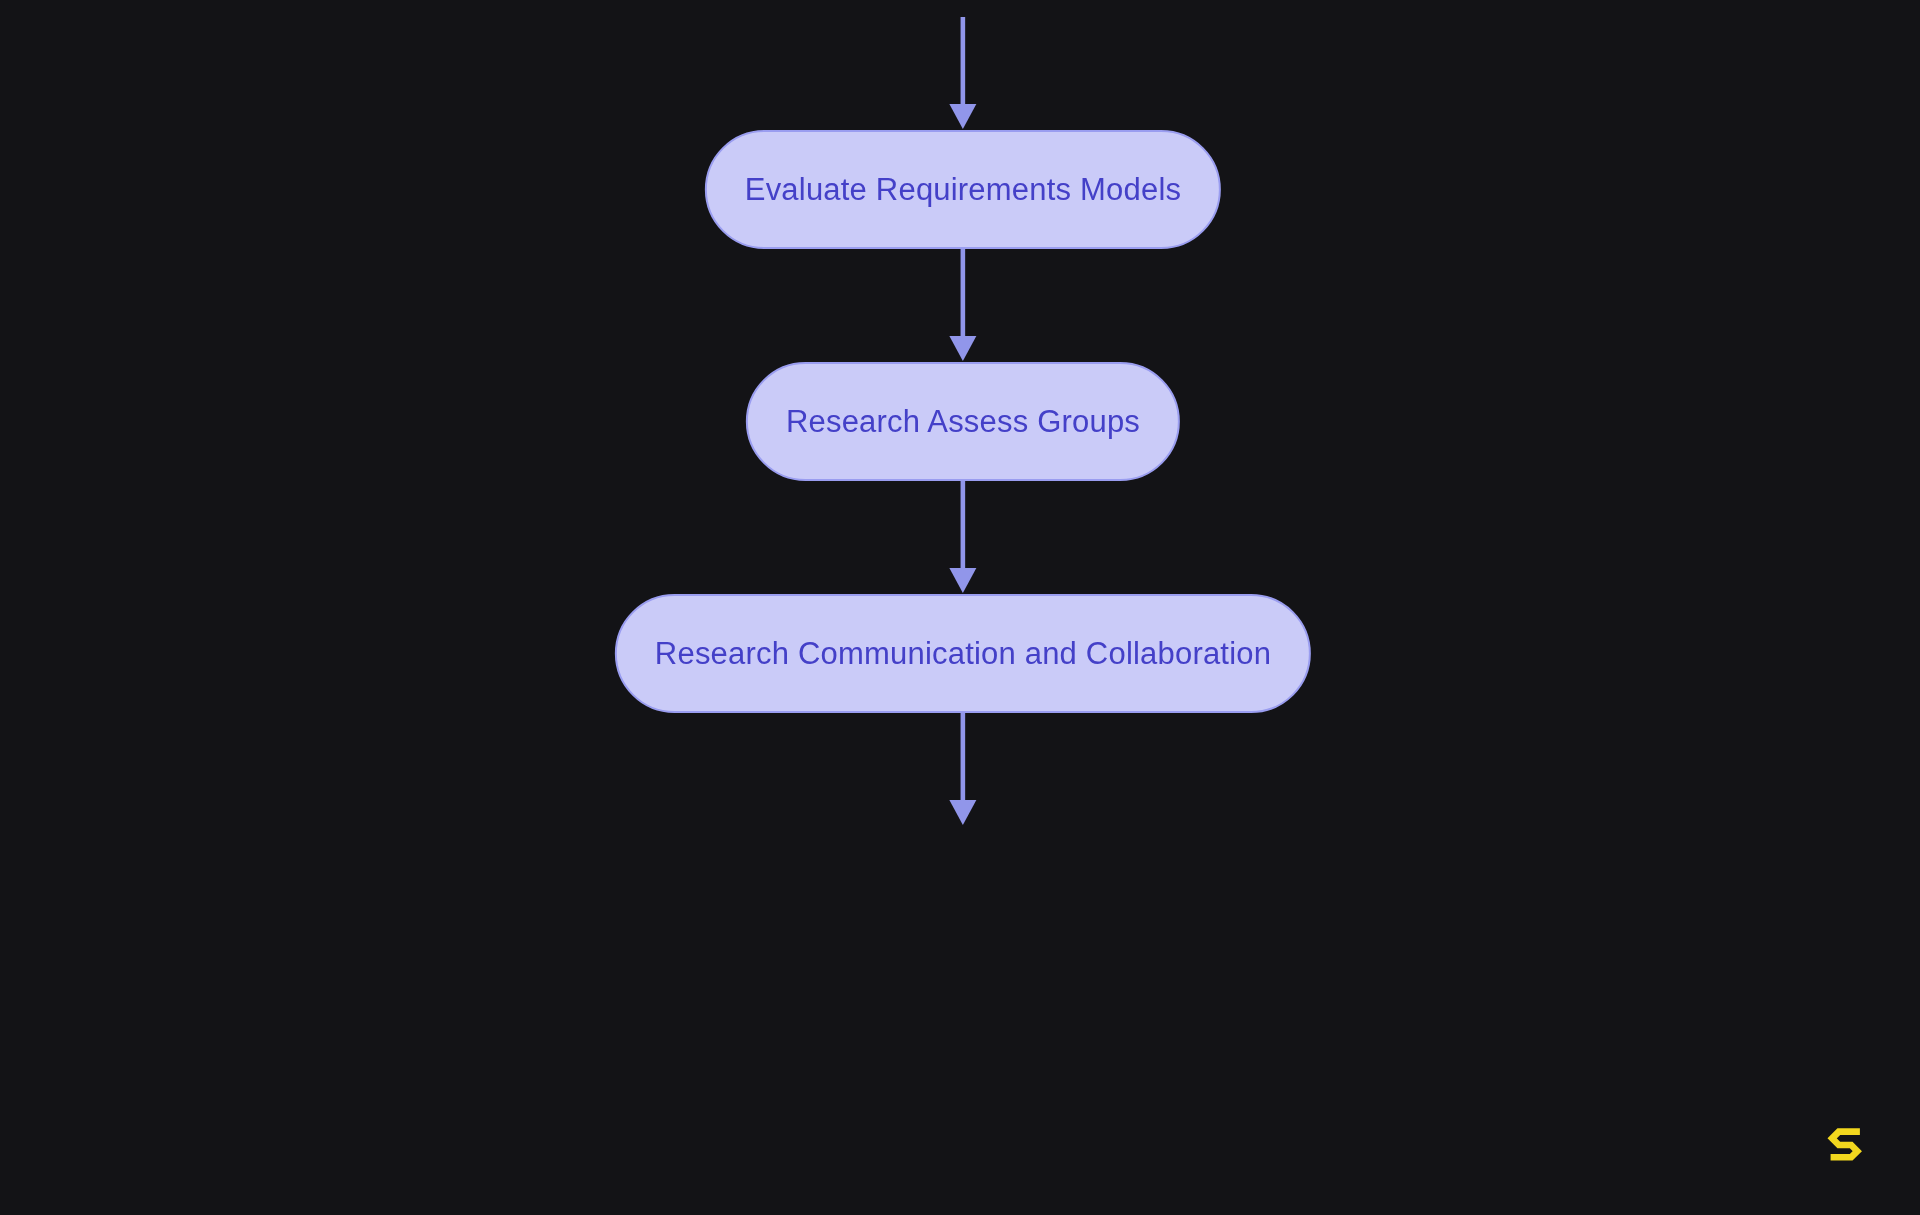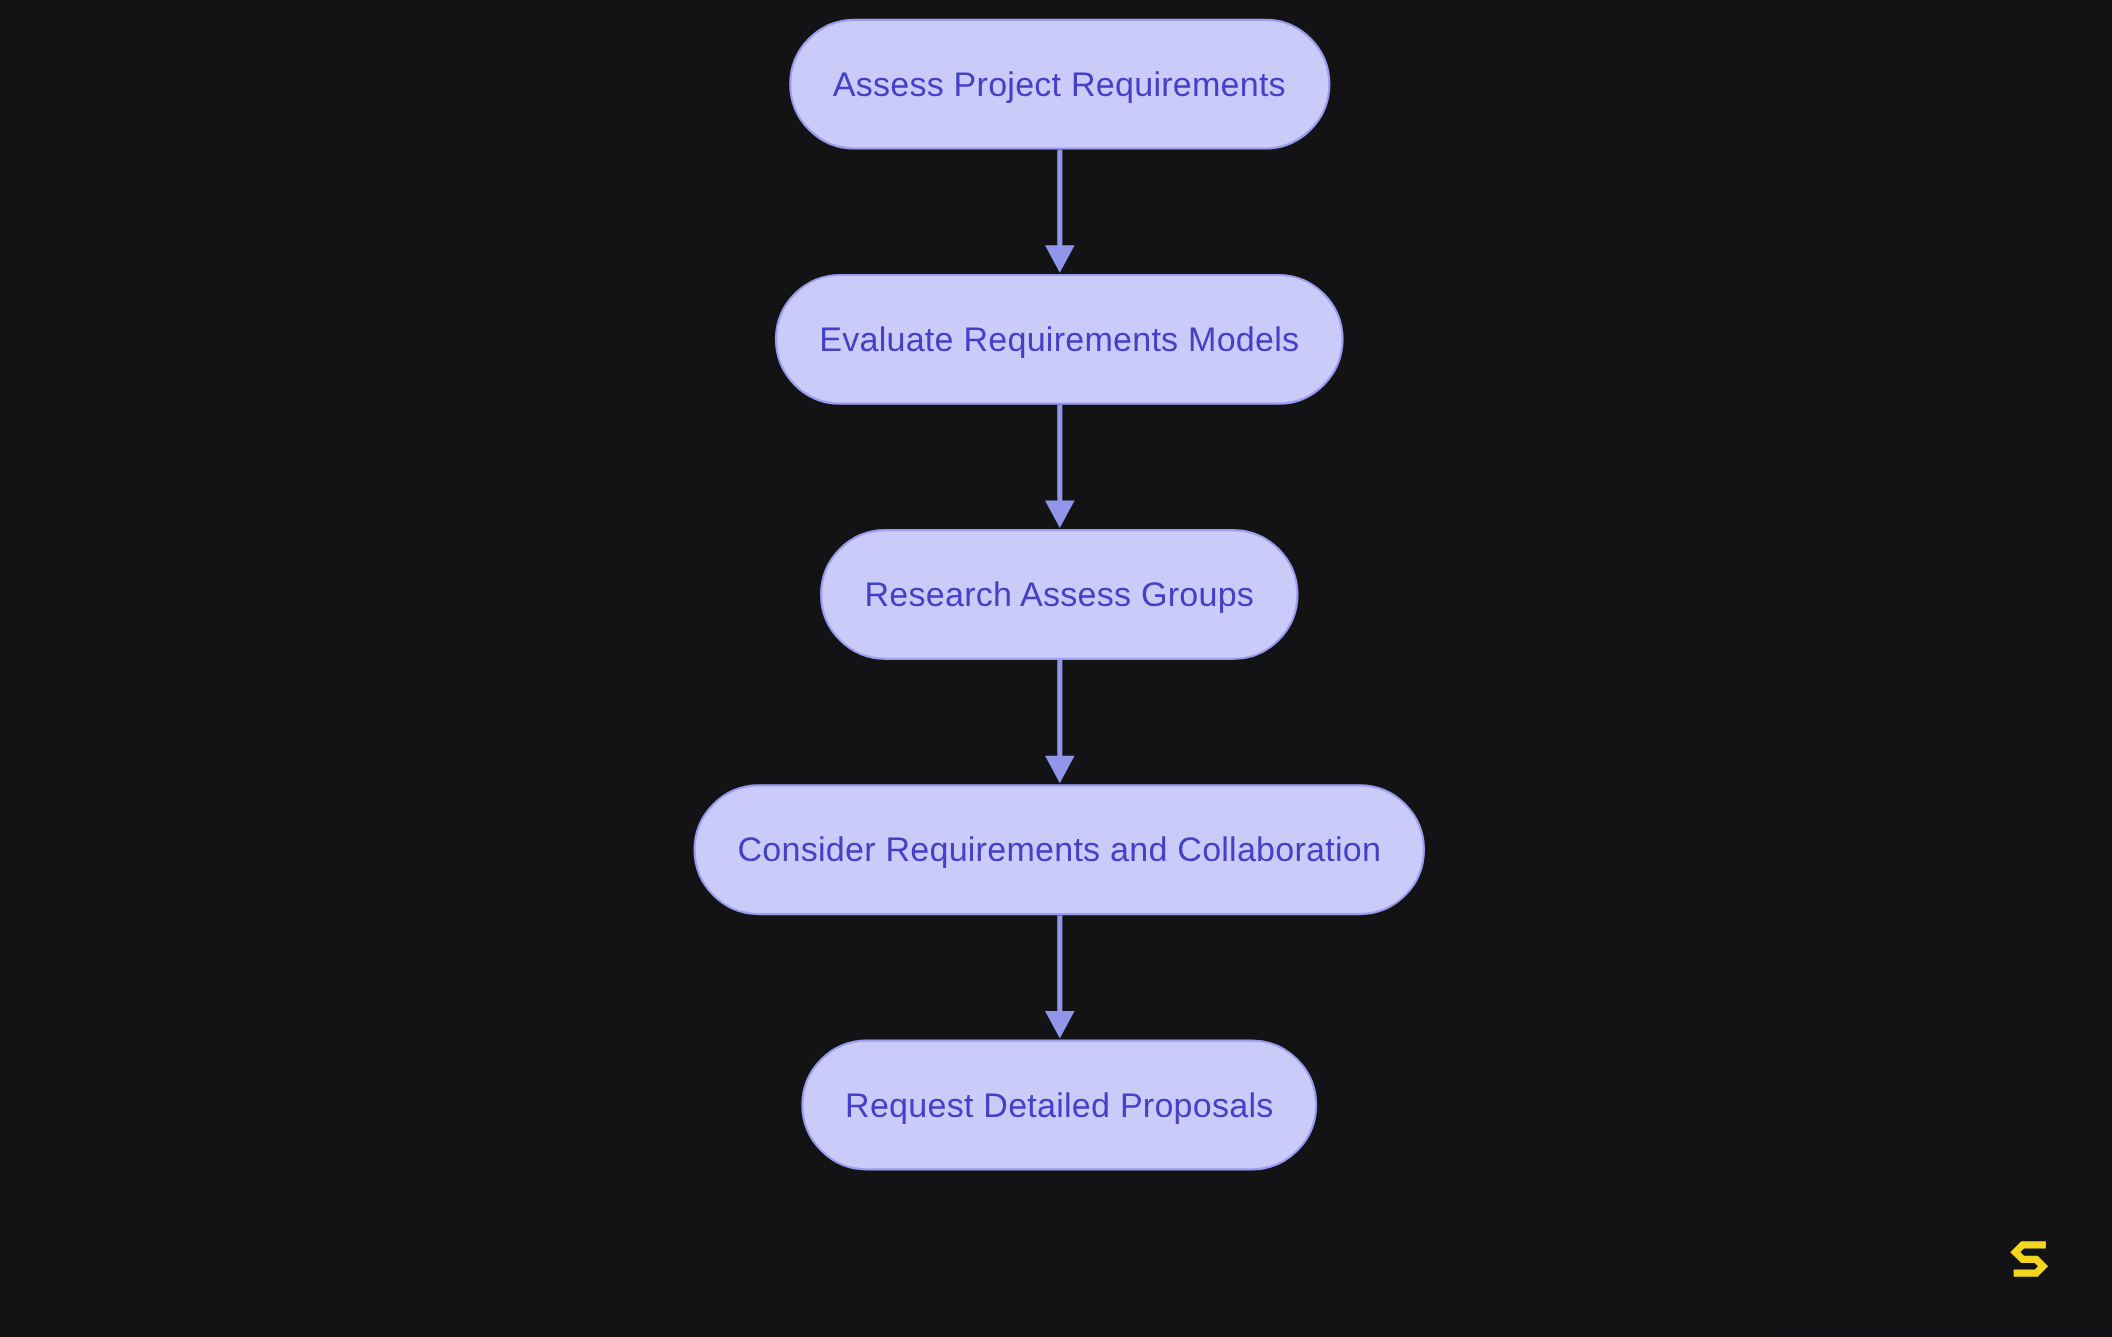--- a/index.html
+++ b/index.html
@@ -68,23 +68,20 @@
     stroke-linecap:butt;
   }
 </style>
 </head>
 <body>
 
 <div class="canvas">
 
   <div class="flow">
 
-    <div class="node">
-      <span class="node-label">Assess Project Requirements</span>
-    </div>
 
     <svg class="arrow" viewBox="0 0 30 113">
       <line class="shaft" x1="15" y1="0" x2="15" y2="88"></line>
       <polygon class="head" points="15,112 1.5,87 28.5,87"></polygon>
     </svg>
 
     <div class="node">
       <span class="node-label">Evaluate Requirements Models</span>
     </div>
 
@@ -96,31 +93,28 @@
     <div class="node">
       <span class="node-label">Research Assess Groups</span>
     </div>
 
     <svg class="arrow" viewBox="0 0 30 113">
       <line class="shaft" x1="15" y1="0" x2="15" y2="88"></line>
       <polygon class="head" points="15,112 1.5,87 28.5,87"></polygon>
     </svg>
 
     <div class="node">
-      <span class="node-label">Consider Requirements and Collaboration</span>
+      <span class="node-label">Research Communication and Collaboration</span>
     </div>
 
     <svg class="arrow" viewBox="0 0 30 113">
       <line class="shaft" x1="15" y1="0" x2="15" y2="88"></line>
       <polygon class="head" points="15,112 1.5,87 28.5,87"></polygon>
     </svg>
 
-    <div class="node">
-      <span class="node-label">Request Detailed Proposals</span>
-    </div>
 
   </div>
 
   <svg class="watermark" viewBox="0 0 36 36">
     <path d="M 32 4.5 L 11.5 4.5 L 5 11 L 11.5 17.5 L 23.5 17.5 L 29.5 23.5 L 23.5 29.5 L 3.5 29.5"></path>
   </svg>
 
 </div>
 
 </body></html>

